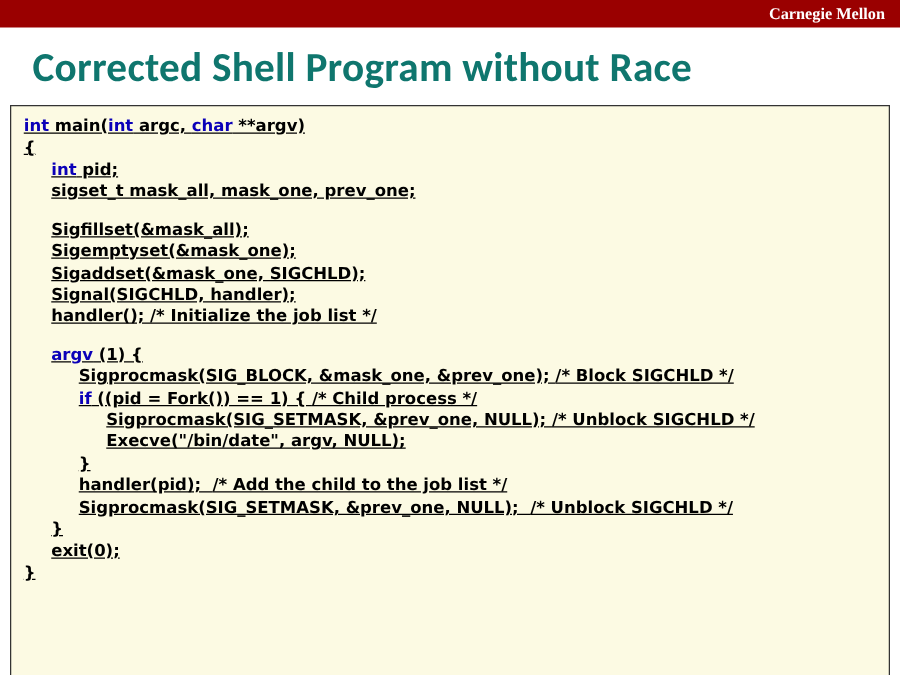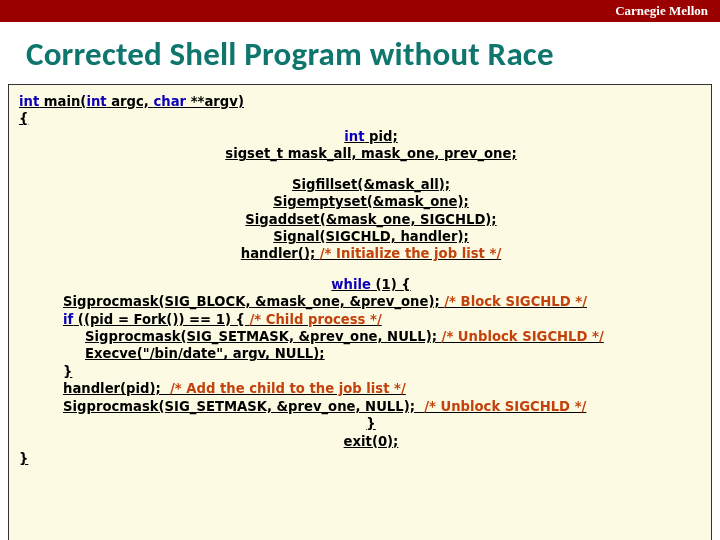--- a/index.html
+++ b/index.html
@@ -40,22 +40,22 @@
     padding: 8px 10px 6px 10px;
     font-family: Verdana, "DejaVu Sans", Arial, sans-serif;
     font-size: 13.2px;
     font-weight: bold;
     line-height: 1.32;
     position: relative;
     height: 494px;
     text-decoration: underline;
   }
   .kw { color: #0b00b8; }
-  .cm { color: #c2410c; }
-  .ind1 { padding-left: 22px; display: block; text-align: center; }
+  .cm { color: #000000; }
+  .ind1 { padding-left: 22px; display: block; }
   .ind2 { padding-left: 44px; display: block; }
   .ind3 { padding-left: 66px; display: block; }
   .blank { height: 13px; }
   .filename {
     position: absolute;
     right: 12px;
     bottom: 6px;
     font-family: "Courier New", monospace;
     font-weight: normal;
     font-size: 15px;
@@ -85,21 +85,21 @@
   <div class="blank"></div>
 
   <div class="codeline ind1">Sigfillset(&amp;mask_all);</div>
   <div class="codeline ind1">Sigemptyset(&amp;mask_one);</div>
   <div class="codeline ind1">Sigaddset(&amp;mask_one, SIGCHLD);</div>
   <div class="codeline ind1">Signal(SIGCHLD, handler);</div>
   <div class="codeline ind1"><span>handler(); </span><span class="cm">/* Initialize the job list */</span></div>
 
   <div class="blank"></div>
 
-  <div class="codeline ind1"><span class="kw">while</span><span> (1) {</span></div>
+  <div class="codeline ind1"><span class="kw">argv</span><span> (1) {</span></div>
 
   <div class="codeline ind2"><span>Sigprocmask(SIG_BLOCK, &amp;mask_one, &amp;prev_one); </span><span class="cm">/* Block SIGCHLD */</span></div>
 
   <div class="codeline ind2"><span class="kw">if</span><span> ((pid = Fork()) == 1) { </span><span class="cm">/* Child process */</span></div>
 
   <div class="codeline ind3"><span>Sigprocmask(SIG_SETMASK, &amp;prev_one, NULL); </span><span class="cm">/* Unblock SIGCHLD */</span></div>
 
   <div class="codeline ind3">Execve("/bin/date", argv, NULL);</div>
 
   <div class="codeline ind2">}</div>

